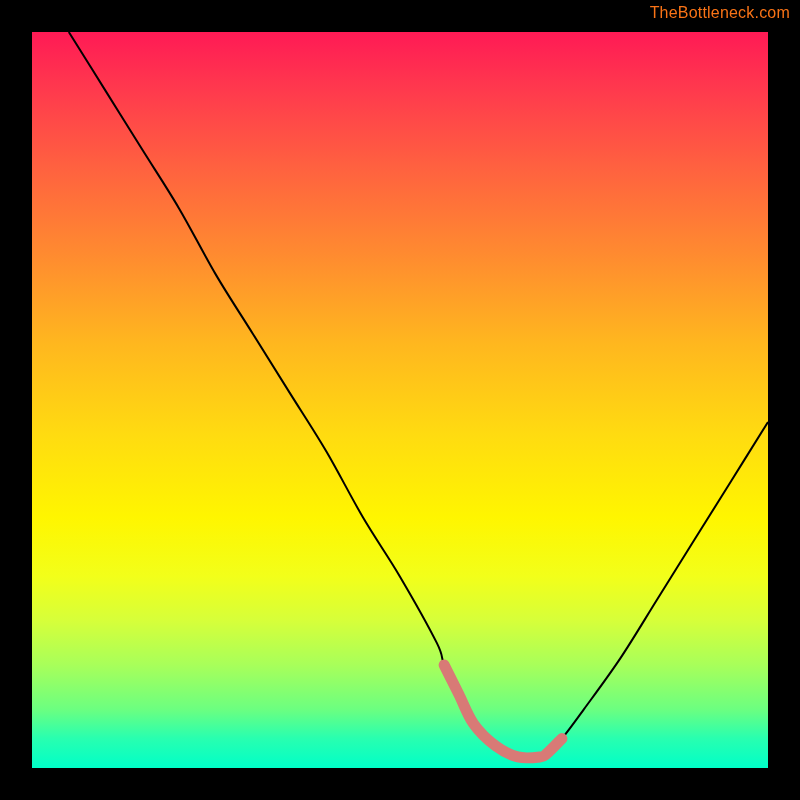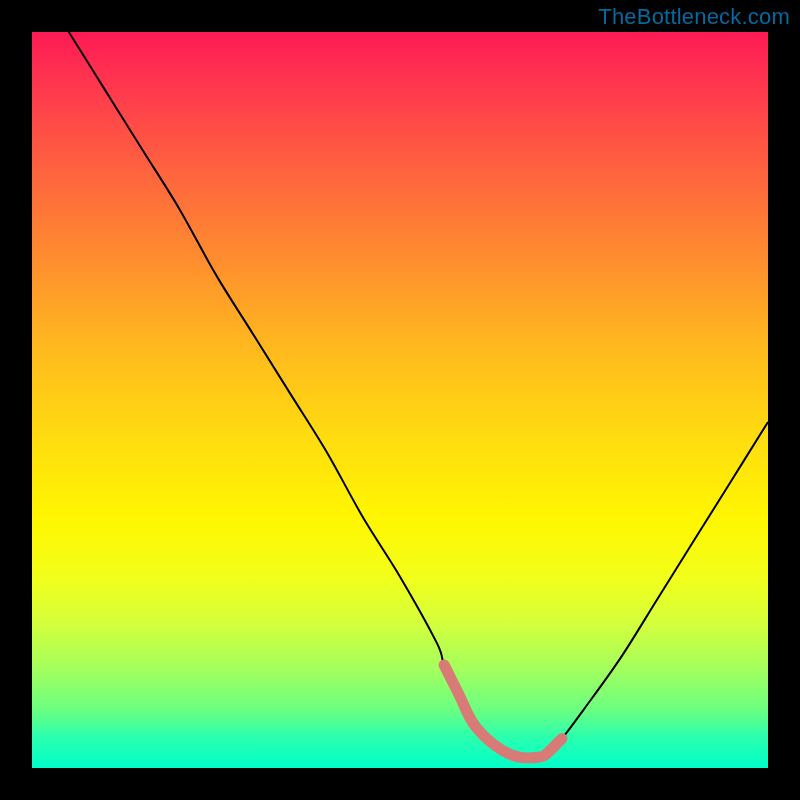--- a/index.html
+++ b/index.html
@@ -14,22 +14,22 @@
   .frame {
     position: relative;
     width: 800px;
     height: 800px;
     background: #000;
   }
   .watermark {
     position: absolute;
     top: 4px;
     right: 10px;
-    color: #0369a1;
-    font-size: 22px;
+    color: #f97316;
+    font-size: 16px;
     font-weight: 400;
     letter-spacing: 0.2px;
     z-index: 10;
     user-select: none;
   }
   .plot-area {
     position: absolute;
     left: 32px;
     top: 32px;
     width: 736px;

